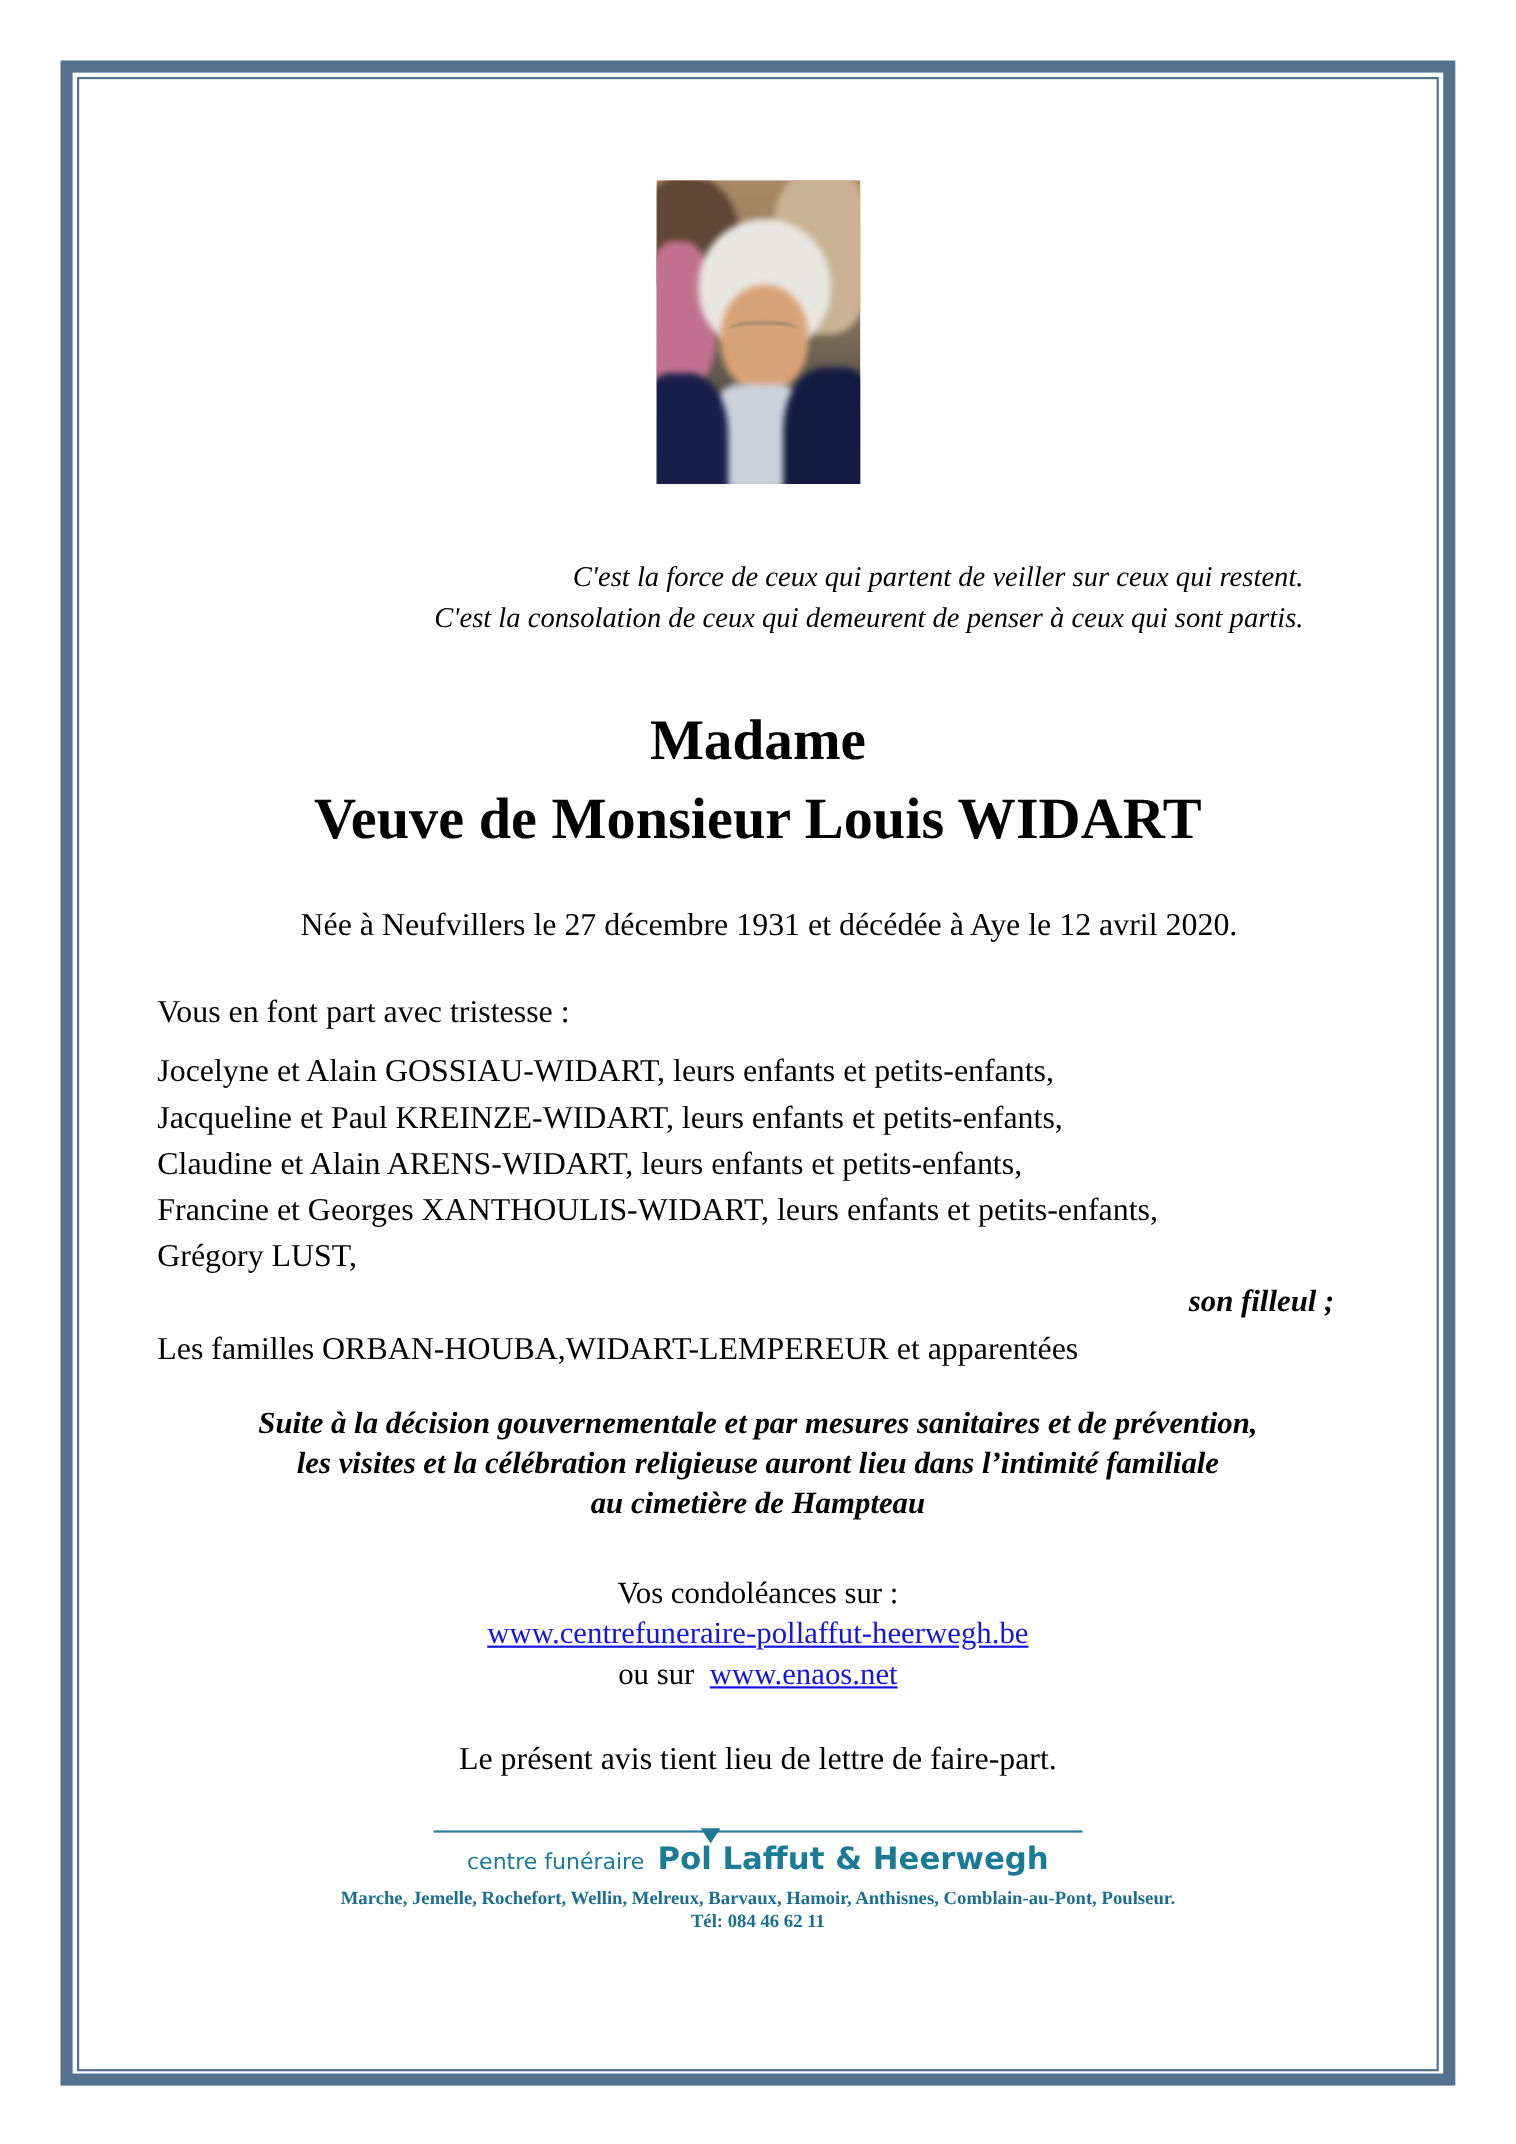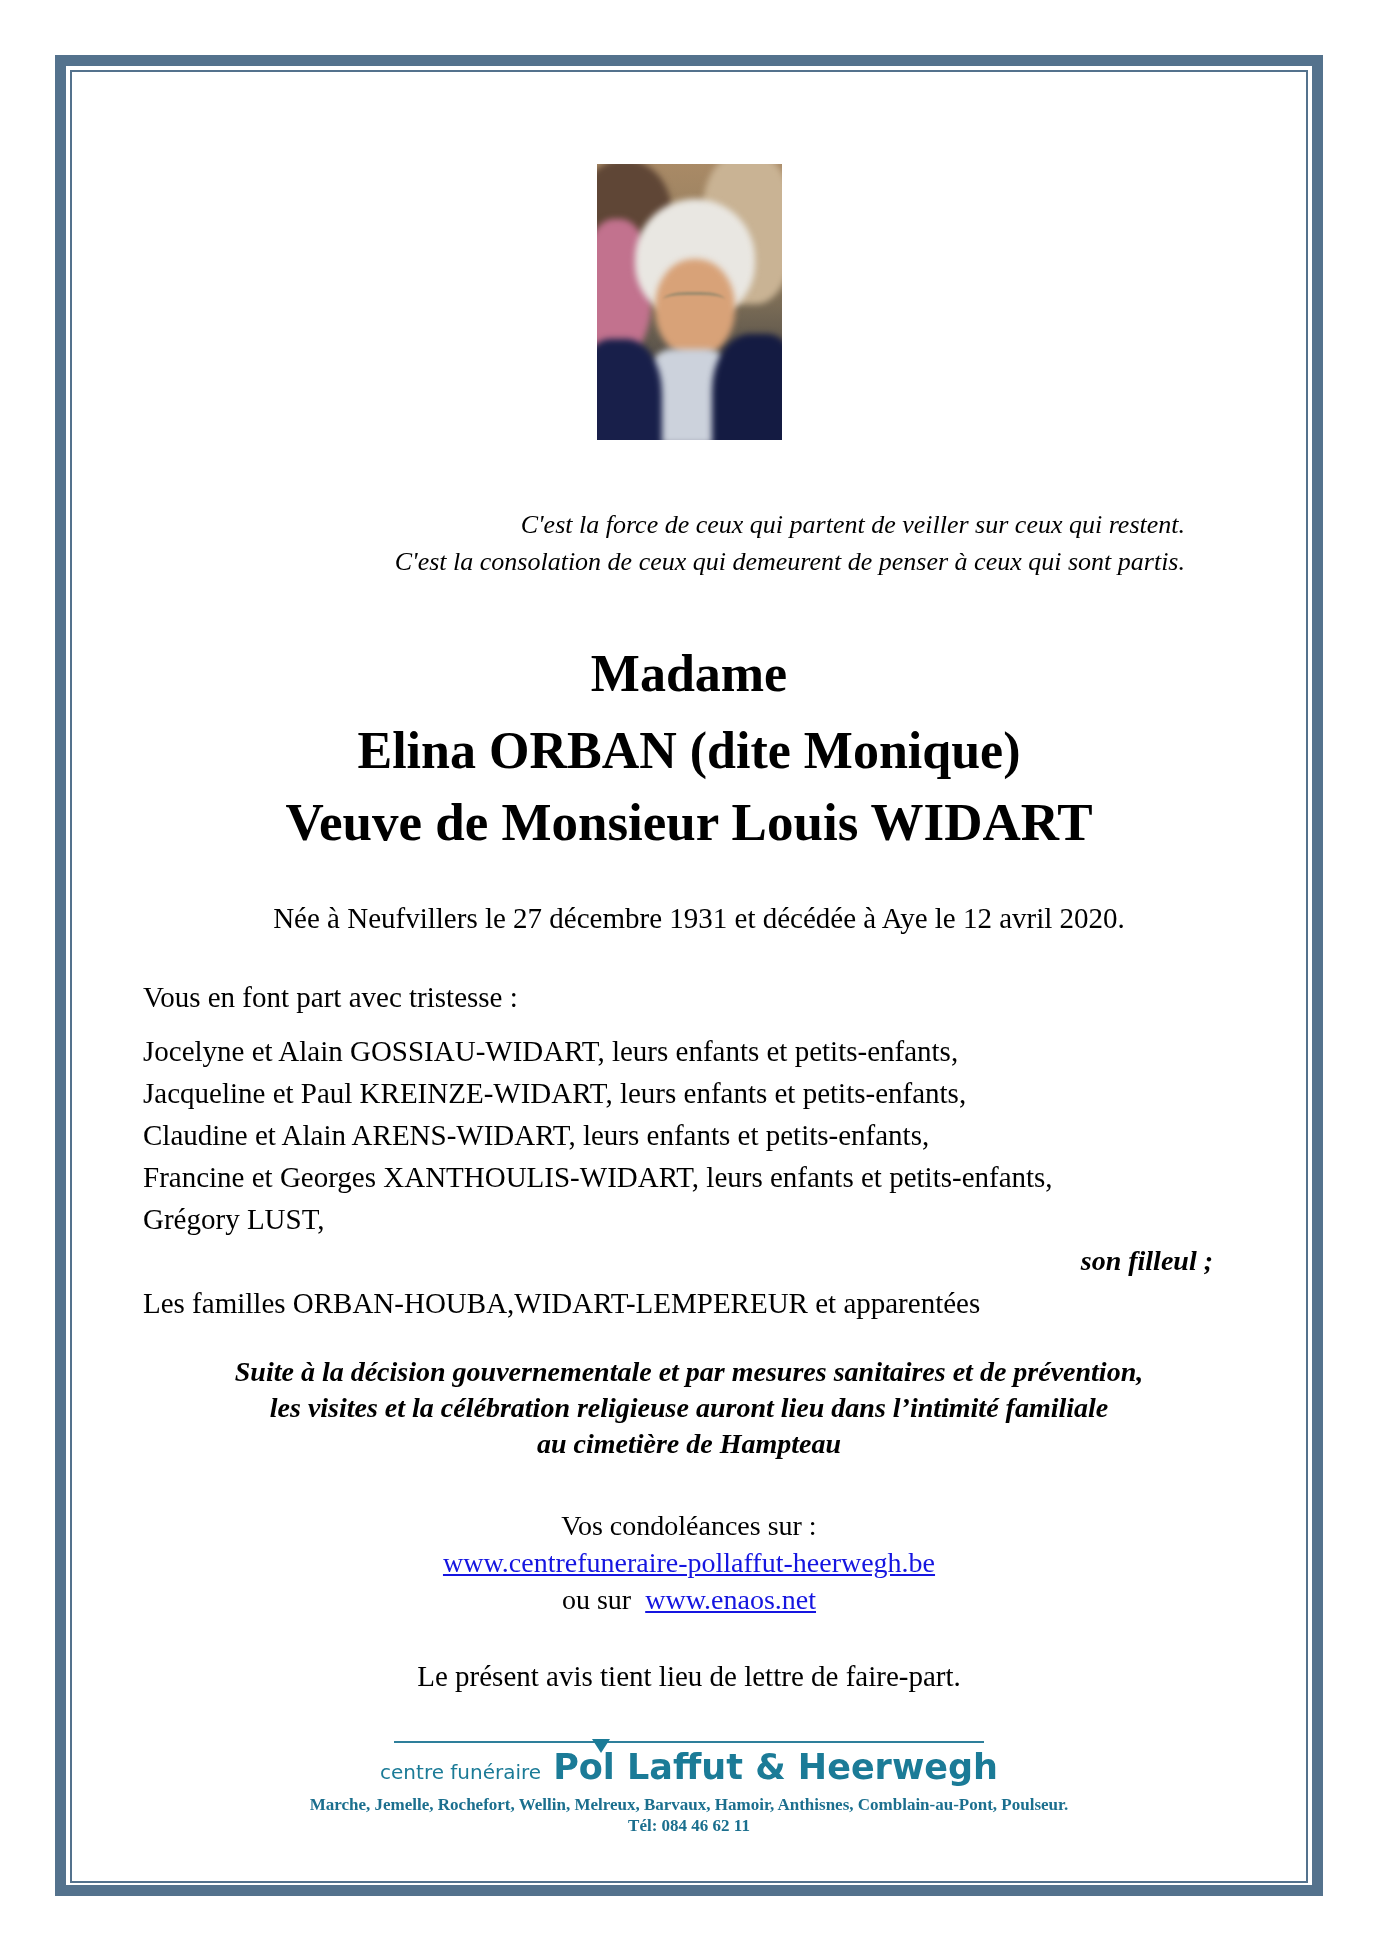--- a/index.html
+++ b/index.html
@@ -66,21 +66,21 @@
   .triangle{
     position:absolute;left:212px;top:-8px;width:0;height:0;
     border-left:9px solid transparent;border-right:9px solid transparent;
     border-top:14px solid #1b7b97;
   }
   .brand-prefix{
     font-family:"DejaVu Sans", sans-serif;font-size:20px;color:#1b7b97;
     vertical-align:baseline;
   }
   .brand-name{
-    font-family:"DejaVu Sans", sans-serif;font-size:35px;font-weight:bold;color:#1b7b97;
+    font-family:"DejaVu Sans", sans-serif;font-size:28px;font-weight:bold;color:#1b7b97;
     margin-left:8px;vertical-align:baseline;
   }
   .cities{
     font-family:"Liberation Serif", serif;font-weight:bold;
     font-size:17px;line-height:21px;color:#1b6f8e;
   }
   .phone{
     font-family:"Liberation Serif", serif;font-weight:bold;
     font-size:17px;line-height:21px;color:#1b6f8e;
   }
@@ -105,21 +105,20 @@
     <div class="ph-cardigan-r"></div>
   </div>
 
   <div class="quote">
     <div>C'est la force de ceux qui partent de veiller sur ceux qui restent.</div>
     <div>C'est la consolation de ceux qui demeurent de penser à ceux qui sont partis.</div>
   </div>
 
   <div class="headings">
     <div class="h-big">Madame</div>
-    <div class="h-big">Elina ORBAN (dite Monique)</div>
     <div class="h-mid">Veuve de Monsieur Louis WIDART</div>
   </div>
 
   <div class="nee">Née à Neufvillers le 27 décembre 1931 et décédée à Aye le 12 avril 2020.</div>
 
   <div class="intro">Vous en font part avec tristesse :</div>
 
   <div class="family-block">
     <div class="left">Jocelyne et Alain GOSSIAU-WIDART, leurs enfants et petits-enfants,</div>
     <div class="left">Jacqueline et Paul KREINZE-WIDART, leurs enfants et petits-enfants,</div>

